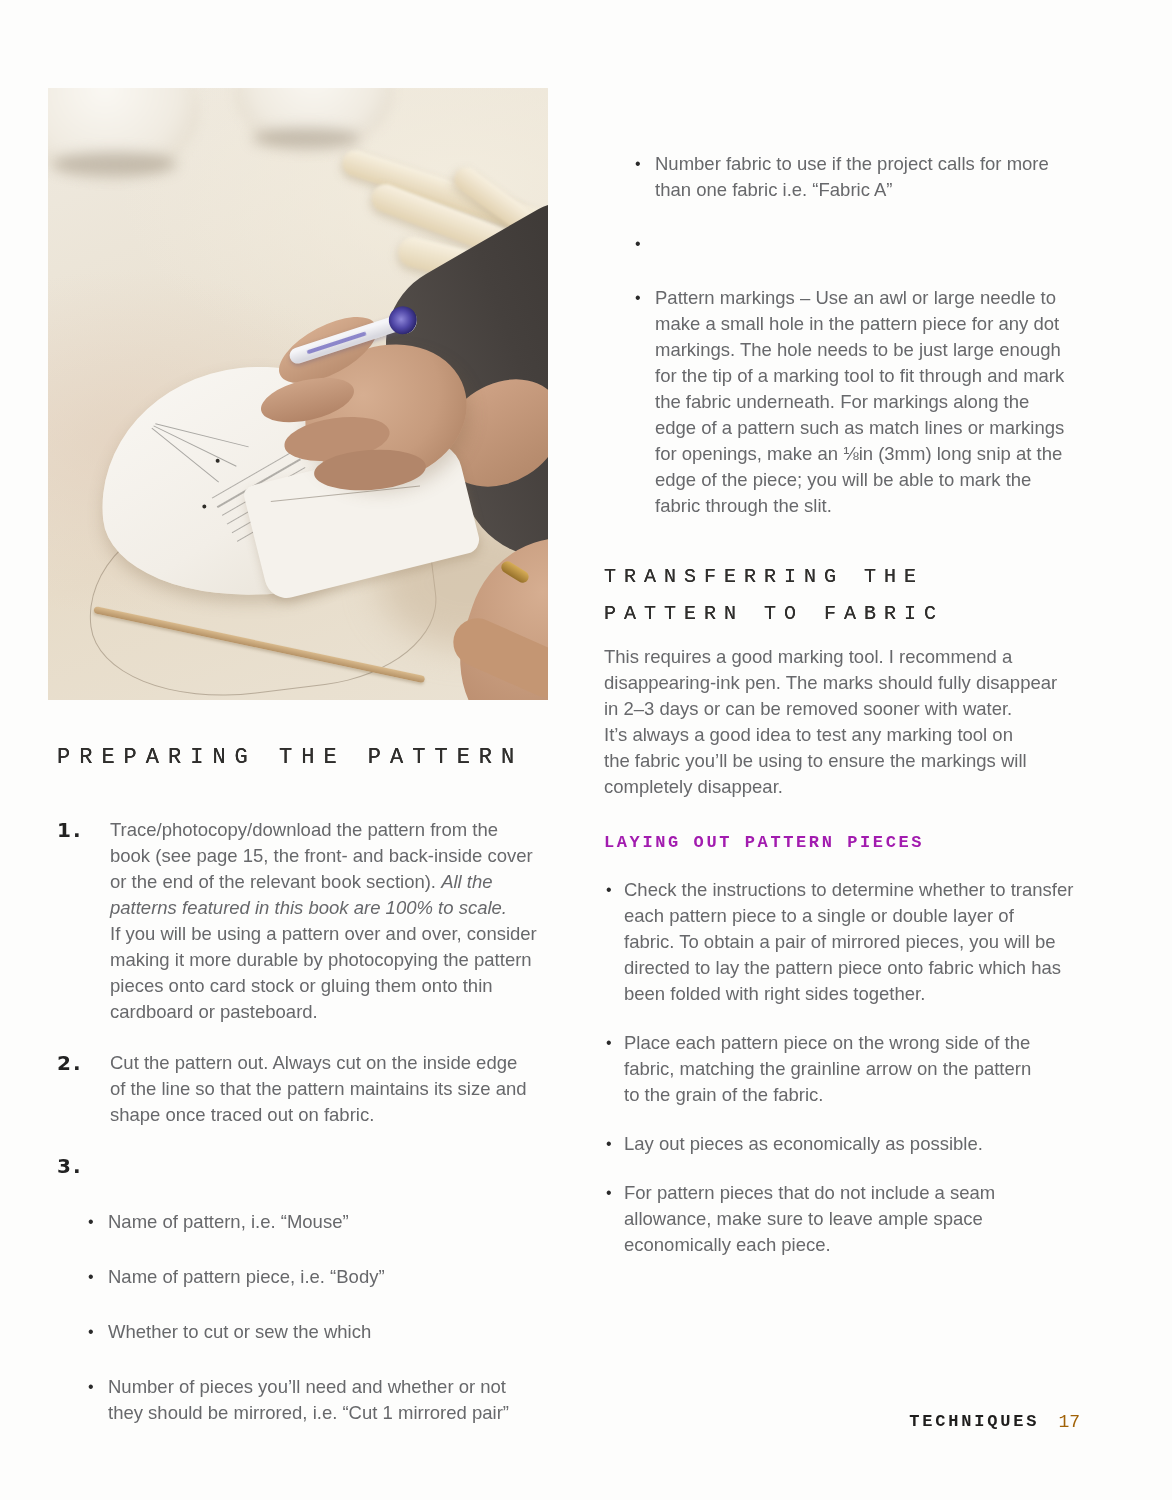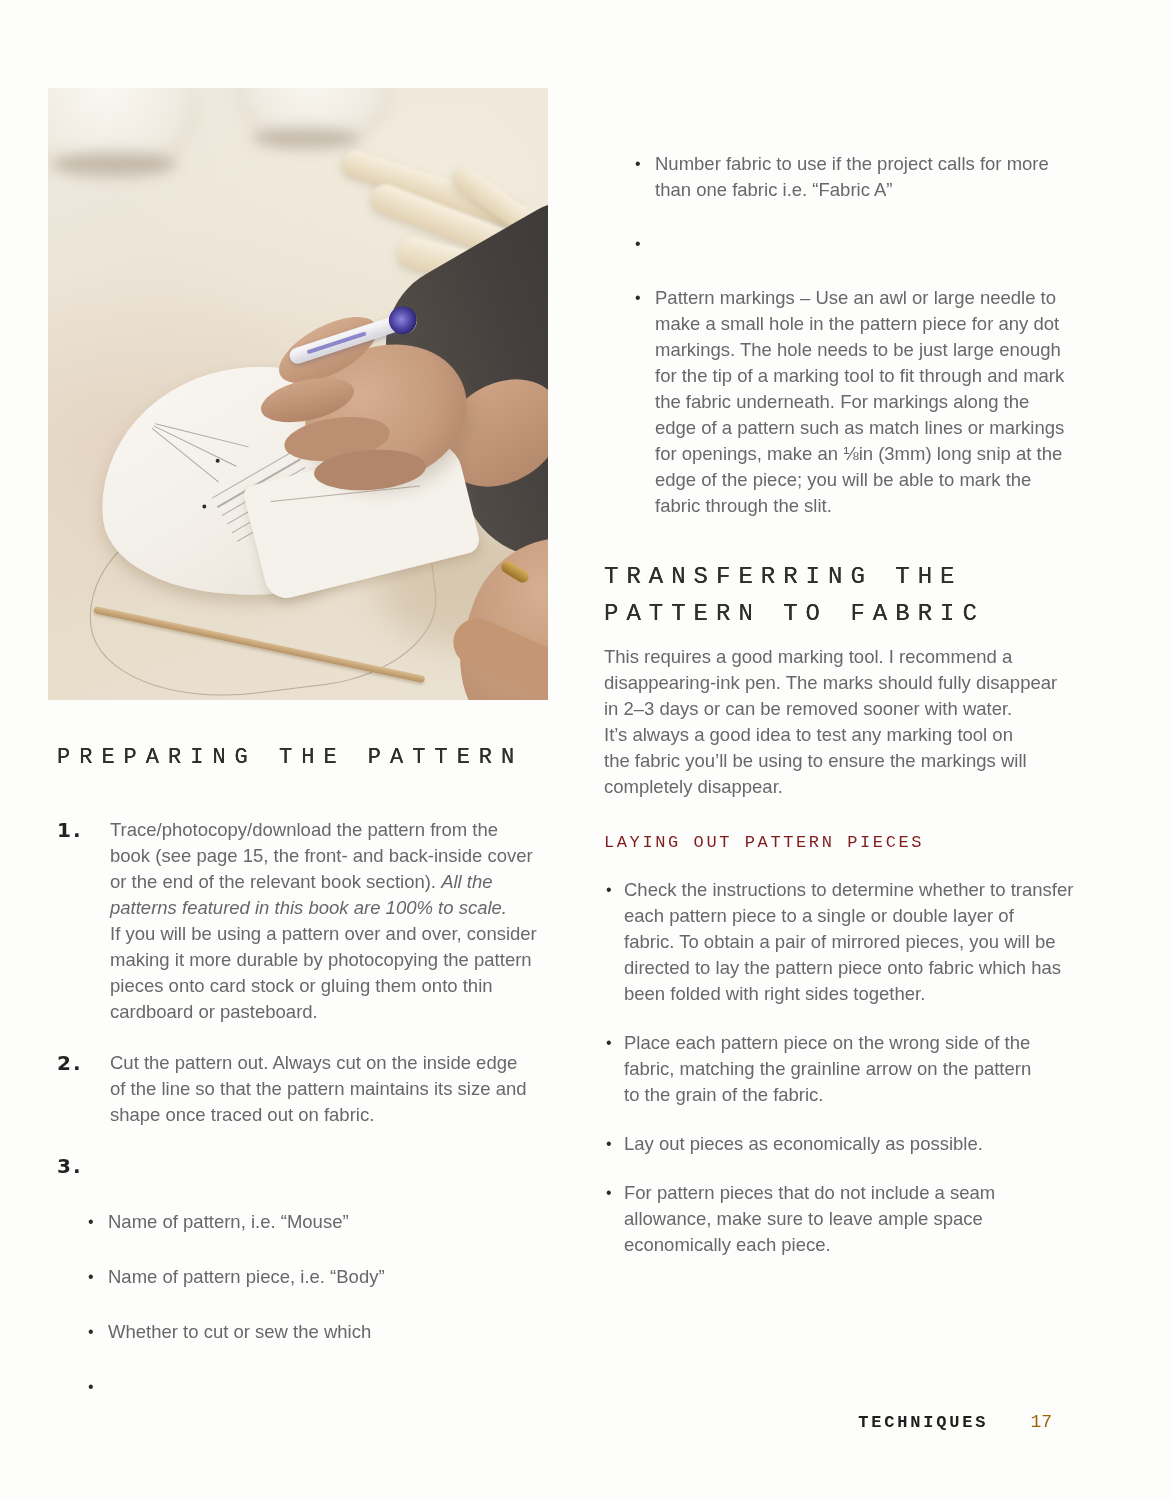--- a/index.html
+++ b/index.html
@@ -92,23 +92,23 @@
   .ph-ring { left:452px; top:478px; width:30px; height:12px; transform:rotate(32deg);
     border-radius:6px; background:linear-gradient(#d7ad57,#96702a); }
 
   
   .mono-head { font-family:"Liberation Mono", monospace; color:#2f2e2c;
     text-shadow:0 0 .5px #2f2e2c; }
   .col-left  { position:absolute; left:57px;  top:744px; width:530px; }
   .col-right { position:absolute; left:604px; top:151px; width:520px; }
 
   .heading-main { font-size:22px; letter-spacing:9px; line-height:28px; white-space:pre-line; }
-  .section-heading { font-size:24px; letter-spacing:8px; line-height:37px; white-space:pre-line;
+  .section-heading { font-size:20px; letter-spacing:8px; line-height:37px; white-space:pre-line;
     margin-top:39px; }
-  .subheading { font-family:"Liberation Mono", monospace; font-weight:400; color:#7f1d1d;
+  .subheading { font-family:"Liberation Mono", monospace; font-weight:700; color:#a21caf;
     font-size:17px; letter-spacing:2.6px; margin-top:33px; }
 
   .body-text { font-size:18.5px; line-height:26px; color:#67686b; white-space:pre-line; }
   .it { font-style:italic; }
 
   .steps { margin-top:45px; }
   .step { display:flex; margin-bottom:25px; }
   .step-num { flex:0 0 53px; font-family:"DejaVu Sans", sans-serif; font-weight:700;
     font-size:20px; color:#222; letter-spacing:2px; line-height:26px; }
 
@@ -117,22 +117,22 @@
   .indented .dot { flex:0 0 20px; margin-left:31px; }
   .flush .dot    { flex:0 0 18px; margin-left:2px; }
 
   .bullets-left { margin-top:30px; }
   .bullets-left .bullet { margin-bottom:29px; }
   .top-bullets .bullet { margin-bottom:28px; }
   .intro { margin-top:12px; }
   .layout-bullets { margin-top:25px; }
   .layout-bullets .bullet { margin-bottom:23px; }
 
-  .footer { position:absolute; top:1412px; right:120px; display:flex;
-    align-items:center; gap:42px; }
+  .footer { position:absolute; top:1412px; right:92px; display:flex;
+    align-items:flex-start; gap:19px; }
   .footer-section { font-family:"Liberation Mono", monospace; font-weight:700;
     font-size:17px; letter-spacing:2.8px; color:#1f1e1d; }
   .footer-page { font-family:"Liberation Mono", monospace; font-size:18px; color:#a16207; }
 </style>
 </head>
 <body>
 
 <div class="page">
 
   <div class="photo">
@@ -209,20 +209,22 @@
       <div class="bullet indented">
         <span class="dot">•</span>
         <span class="body-text">Name of pattern piece, i.e. “Body”</span>
       </div>
       <div class="bullet indented">
         <span class="dot">•</span>
         <span class="body-text">Whether to cut or sew the which</span>
       </div>
       <div class="bullet indented">
         <span class="dot">•</span>
+        <span class="body-text">Number of pieces you’ll need and whether or not
+they should be mirrored, i.e. “Cut 1 mirrored pair”</span>
       </div>
     </div>
   </div>
 
   <div class="col-right">
     <div class="top-bullets">
       <div class="bullet indented">
         <span class="dot">•</span>
         <span class="body-text">Number fabric to use if the project calls for more
 than one fabric i.e. “Fabric A”</span>

